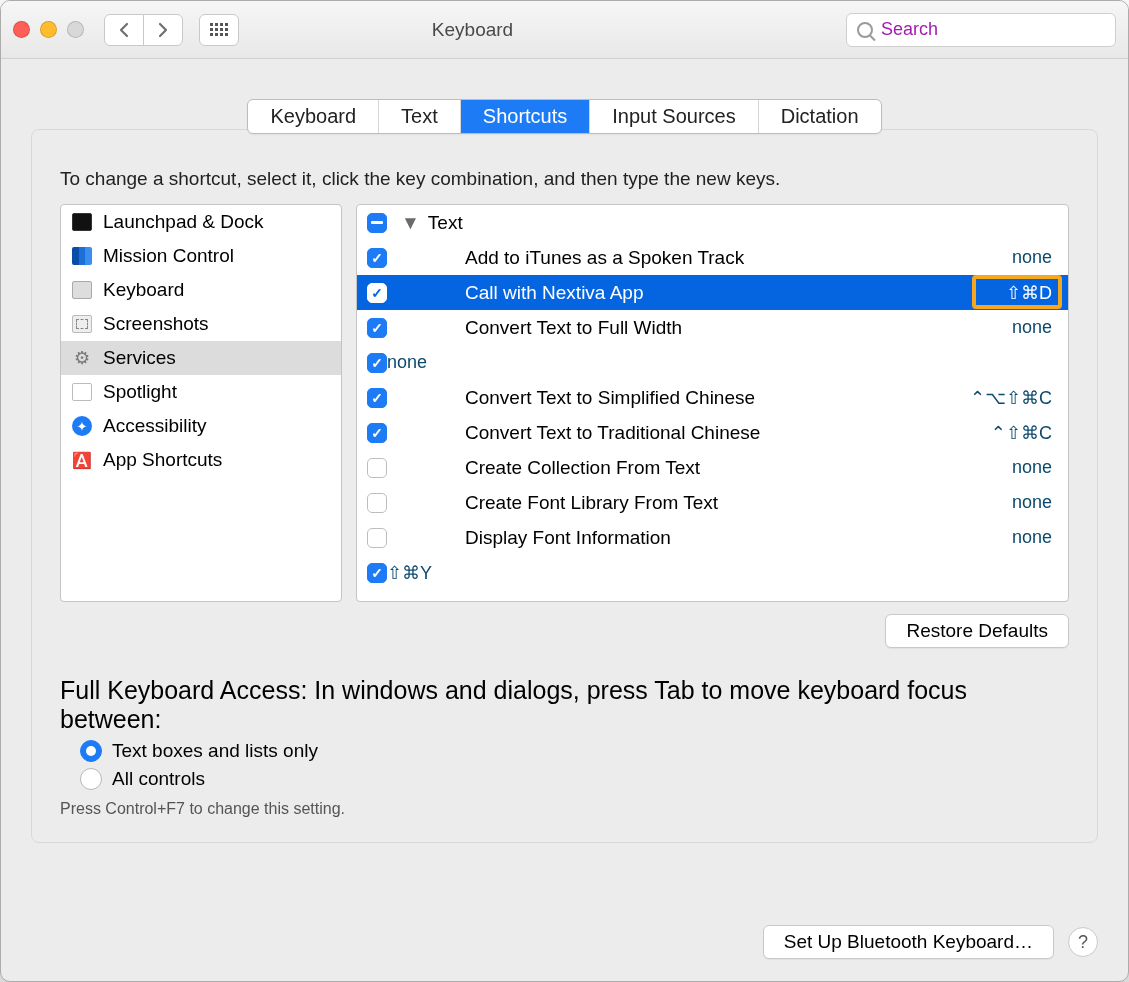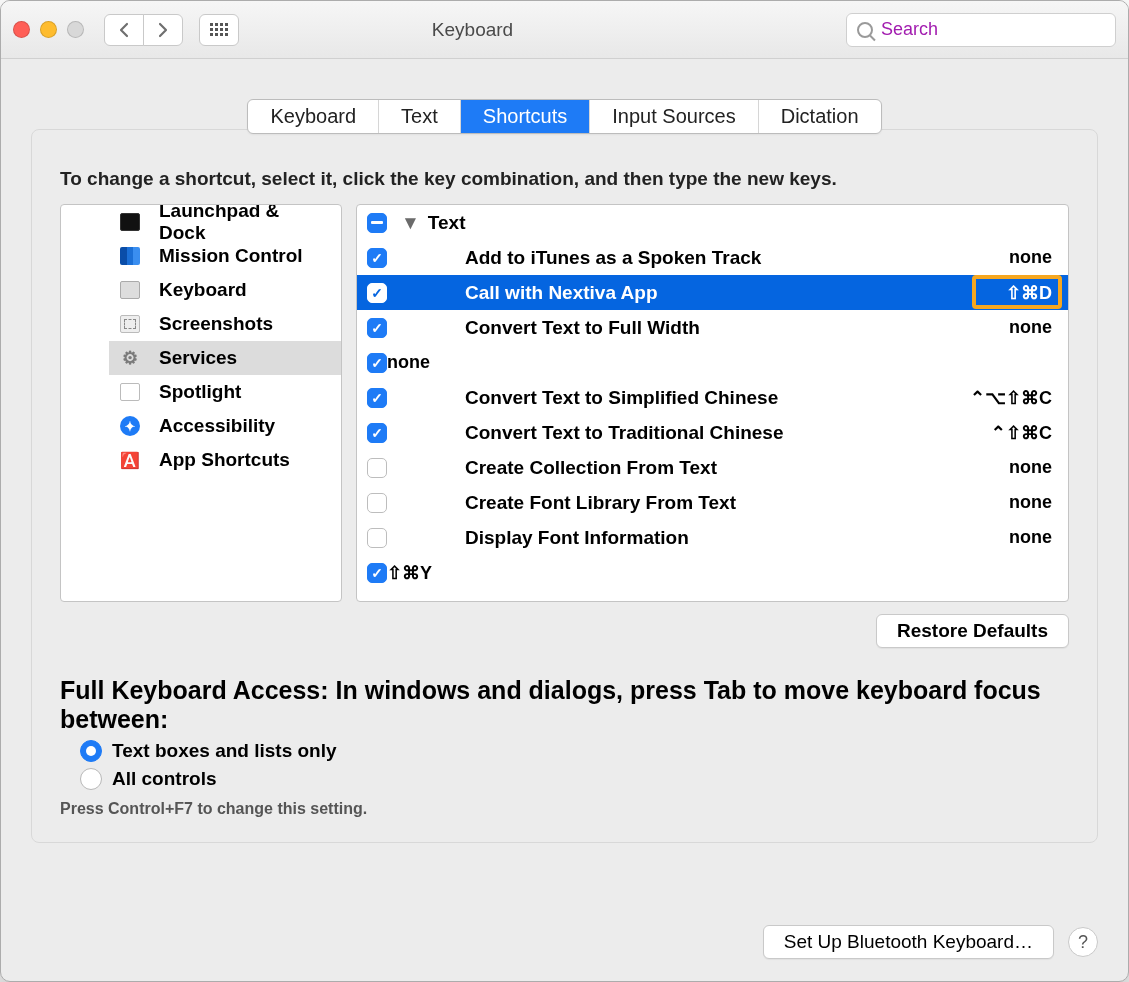--- a/index.html
+++ b/index.html
@@ -62,31 +62,30 @@
   .tab:last-child{border-right:none;}
   .tab.active { background:#1e7bf6; color:#fff; }
 
   .panel {
     background:#ececec;
     border:1px solid #d8d8d8;
     border-radius:8px;
     padding: 38px 28px 24px 28px;
     margin-top:-19px;
     position:relative;
-    font-weight:bold;
   }
   .instr { font-size:19px; color:#222; margin-bottom:14px;}
 
   .split { display:flex; gap:14px; height:398px;}
 
   .sidebar {
     width:282px; background:#fff; border:1px solid #c4c4c4; border-radius:4px;
     overflow:auto; font-size:19px;
   }
-  .sideitem { display:flex; align-items:center; gap:18px; padding:4px 10px; height:34px;margin-left:48px;}
+  .sideitem { display:flex; align-items:center; gap:10px; padding:4px 10px; height:34px;}
   .sideitem.sel { background:#dcdcdc;}
   .sicon { width:22px;height:20px;display:flex;align-items:center;justify-content:center;font-size:16px;}
   .icon-box{width:20px;height:18px;border-radius:2px;}
 
   .mainlist {
     flex:1; background:#fff; border:1px solid #c4c4c4; border-radius:4px; overflow:hidden;
     font-size:19px; position:relative;
   }
   .row { display:flex; align-items:center; height:35px; padding:0 10px;}
   .row.sel { background:#0565e0; color:#fff;align-items:center;}
@@ -97,21 +96,21 @@
   }
   .cbox.on{background:#1e7bf6;border-color:#1e7bf6;}
   .cbox.on::after{content:"✓";font-weight:bold;}
   .cbox.indet{background:#1e7bf6;border-color:#1e7bf6;}
   .cbox.indet::after{content:"";display:block;width:12px;height:3px;background:#fff;border-radius:1px;}
   .row.sel .cbox.on{background:#fff;border-color:#fff;}
   .row.sel .cbox.on::after{color:#0565e0;}
   .tri{margin:0 8px 0 14px;color:#6b6b6b;}
   .grpname{flex:1;}
   .iname{flex:1; padding-left:78px;}
-  .sc{color:#000000; font-size:18px; padding-right:6px; white-space:nowrap;}
+  .sc{color:#0c4a6e; font-size:18px; padding-right:6px; white-space:nowrap;}
   .row.sel .sc{color:#fff;}
   .highlight-box{
     position:absolute; border:4px solid #f6a720; border-radius:4px;
     right:6px; top:70px; width:90px; height:34px; pointer-events:none;
   }
 
   .restore-row{display:flex;justify-content:flex-end;margin-top:12px;}
   .btn{
     background:#fff;border:1px solid #c9c9c9;border-radius:6px;
     padding:5px 20px;font-size:19px;box-shadow:0 1px 1px rgba(0,0,0,0.05);

